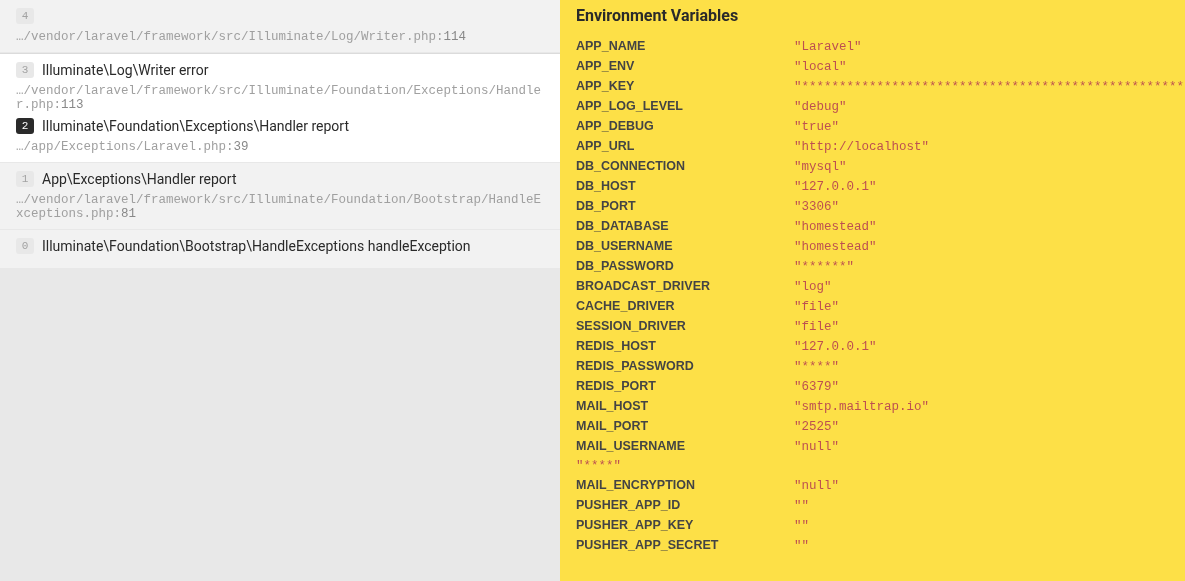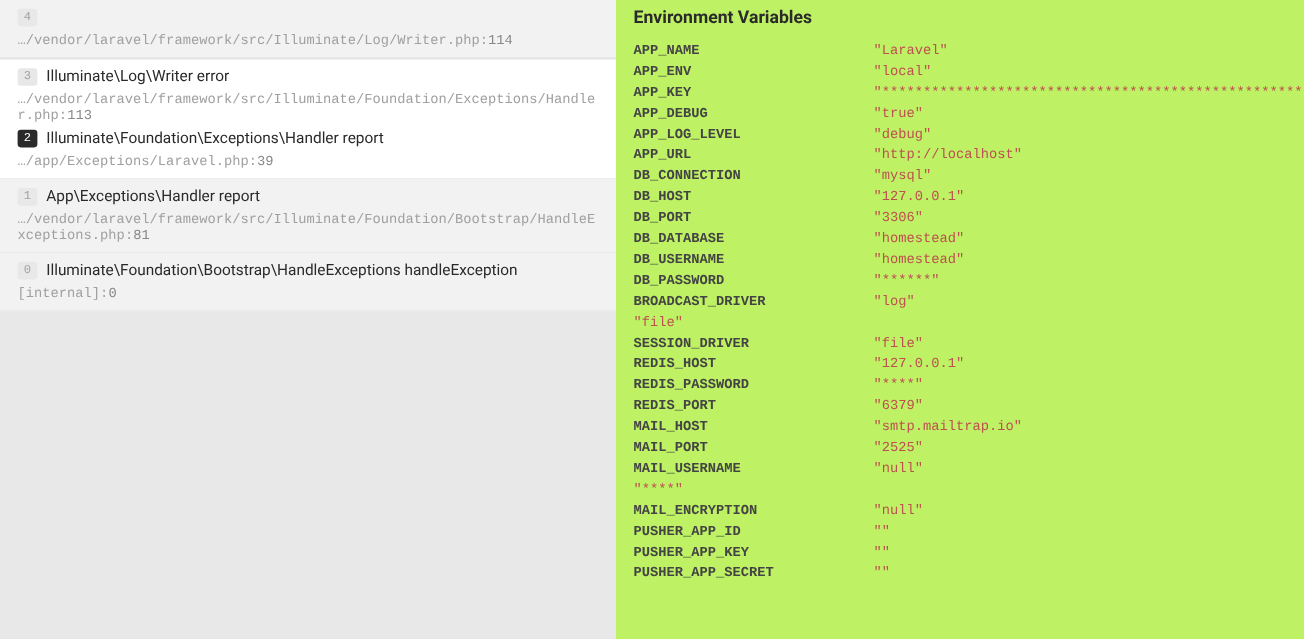--- a/index.html
+++ b/index.html
@@ -16,21 +16,21 @@
       height: 581px;
       overflow: hidden;
     }
     .left-panel {
       width: 560px;
       background: #e8e8e8;
       overflow-y: auto;
     }
     .right-panel {
       flex: 1;
-      background: #bef264;
+      background: #fde047;
       padding: 0 0 0 0;
       overflow-y: auto;
     }
     .stack-item {
       background: #f2f2f2;
       padding: 8px 16px;
       border-bottom: 1px solid #e8e8e8;
     }
     .stack-item.active {
       background: #fff;
@@ -80,21 +80,21 @@
     .env-table {
       padding: 0 16px;
     }
     .env-row {
       display: flex;
       align-items: baseline;
       line-height: 19px;
     }
     .env-key {
       width: 218px;
-      font-family: Liberation Mono, monospace;
+      font-family: Liberation Sans, sans-serif;
       font-size: 12.5px;
       font-weight: 700;
       color: #444;
       flex-shrink: 0;
     }
     .env-val {
       font-family: "SFMono-Regular", Consolas, "Liberation Mono", Menlo, monospace;
       font-size: 12.5px;
       color: #bd5050;
     }
@@ -141,50 +141,47 @@
     <div class="frame-path">
       <span>…/vendor/laravel/framework/src/Illuminate/Foundation/Bootstrap/HandleExceptions.php</span>:<span class="line-num">81</span>
     </div>
   </div>
 
   <div class="stack-item stack-item-noactive">
     <div class="stack-header">
       <span class="frame-num">0</span>
       <span class="frame-title">Illuminate\Foundation\Bootstrap\HandleExceptions handleException</span>
     </div>
-    <div class="frame-path">
-      <span>[internal]</span>:<span class="line-num">0</span>
-    </div>
   </div>
 </div>
 
 <div class="right-panel">
   <div class="env-title">Environment Variables</div>
   <div class="env-table" id="env-table">
       <div class="env-row">
         <div class="env-key">APP_NAME</div>
         <div class="env-val">"Laravel"</div>
       </div>
       <div class="env-row">
         <div class="env-key">APP_ENV</div>
         <div class="env-val">"local"</div>
       </div>
       <div class="env-row">
         <div class="env-key">APP_KEY</div>
         <div class="env-val">"***************************************************"</div>
       </div>
       <div class="env-row">
+        <div class="env-key">APP_LOG_LEVEL</div>
+        <div class="env-val">"debug"</div>
+      </div>
+      <div class="env-row">
         <div class="env-key">APP_DEBUG</div>
         <div class="env-val">"true"</div>
       </div>
       <div class="env-row">
-        <div class="env-key">APP_LOG_LEVEL</div>
-        <div class="env-val">"debug"</div>
-      </div>
-      <div class="env-row">
         <div class="env-key">APP_URL</div>
         <div class="env-val">"http://localhost"</div>
       </div>
       <div class="env-row">
         <div class="env-key">DB_CONNECTION</div>
         <div class="env-val">"mysql"</div>
       </div>
       <div class="env-row">
         <div class="env-key">DB_HOST</div>
         <div class="env-val">"127.0.0.1"</div>
@@ -203,20 +200,21 @@
       </div>
       <div class="env-row">
         <div class="env-key">DB_PASSWORD</div>
         <div class="env-val">"******"</div>
       </div>
       <div class="env-row">
         <div class="env-key">BROADCAST_DRIVER</div>
         <div class="env-val">"log"</div>
       </div>
       <div class="env-row">
+        <div class="env-key">CACHE_DRIVER</div>
         <div class="env-val">"file"</div>
       </div>
       <div class="env-row">
         <div class="env-key">SESSION_DRIVER</div>
         <div class="env-val">"file"</div>
       </div>
       <div class="env-row">
         <div class="env-key">REDIS_HOST</div>
         <div class="env-val">"127.0.0.1"</div>
       </div>

